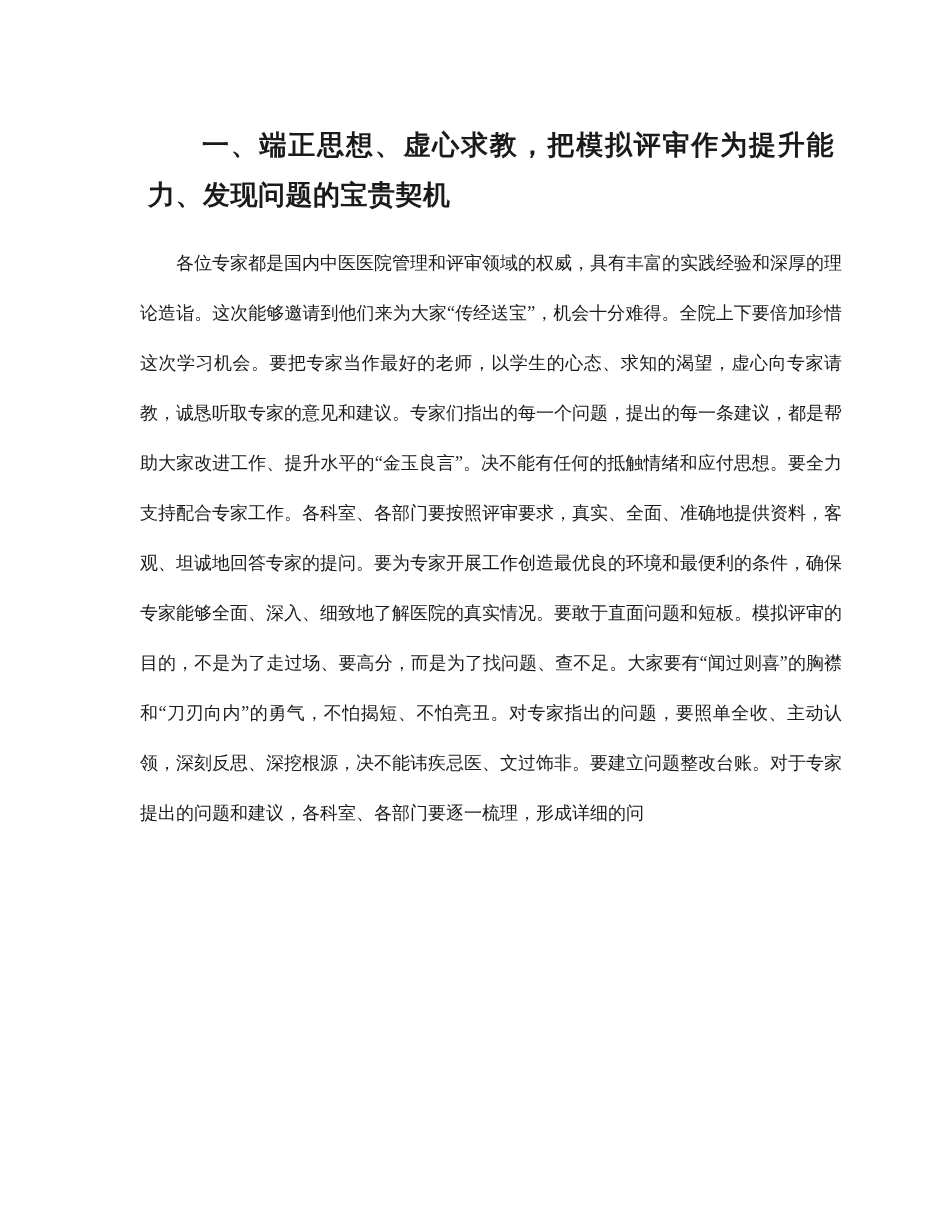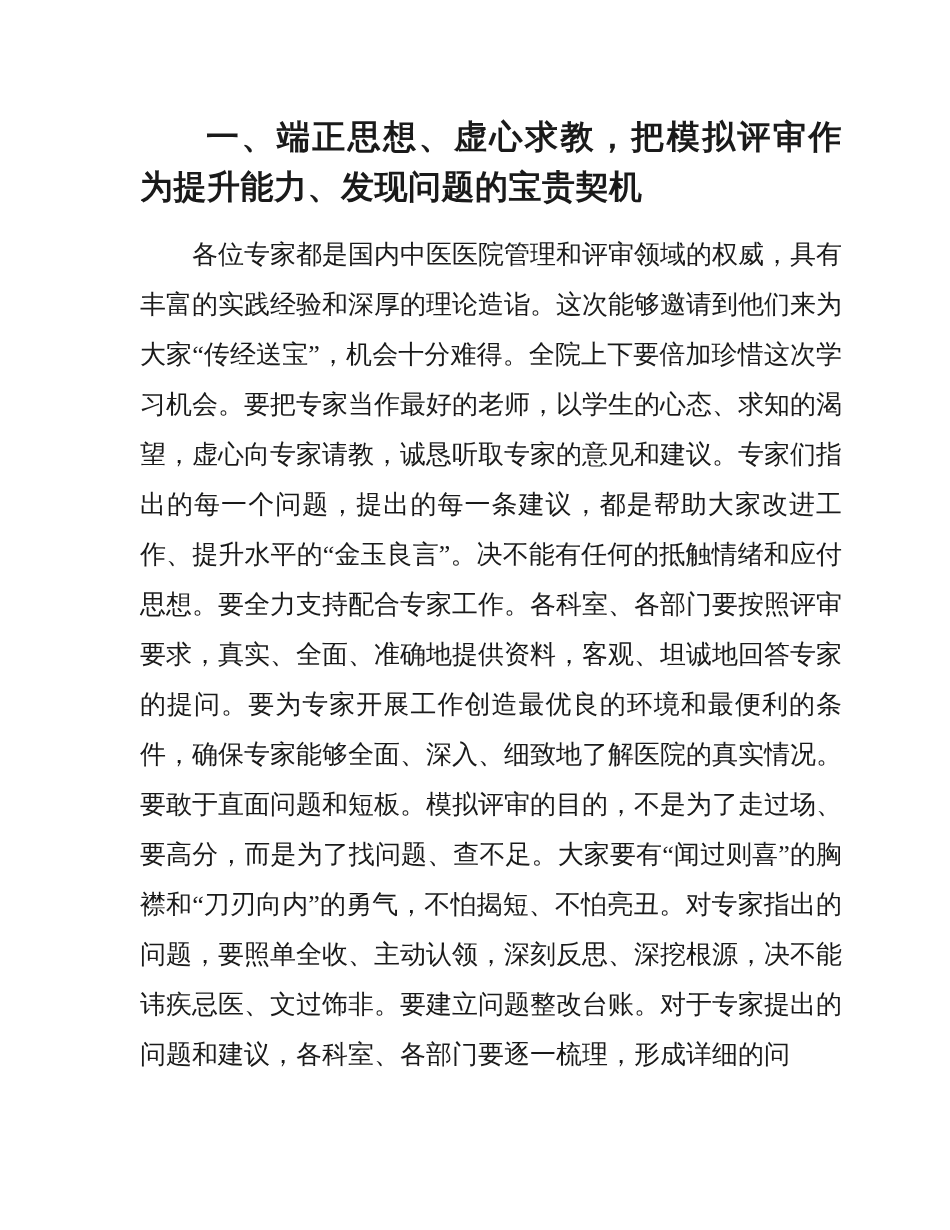--- a/index.html
+++ b/index.html
@@ -11,36 +11,36 @@
     position: relative;
     width: 950px;
     height: 1230px;
     box-sizing: border-box;
     background: #ffffff;
     padding: 112px 108px 0 140px;
     overflow: hidden;
     color: #1a1a1a;
   }
   .doc-heading {
-    margin: 0;
+    margin: 8px;
     font-family: "Liberation Sans", "DejaVu Sans", sans-serif;
     font-weight: 700;
-    font-size: 33px;
+    font-size: 27px;
     line-height: 50px;
     color: #1a1a1a;
     text-indent: 2em;
     text-align: justify;
     text-justify: inter-character;
     letter-spacing: 0.5px;
   }
   .doc-paragraph {
     margin: 18px 0 0 0;
     font-family: "Liberation Serif", "DejaVu Serif", serif;
     font-weight: 400;
-    font-size: 26px;
+    font-size: 18px;
     line-height: 50px;
     color: #1a1a1a;
     text-indent: 2em;
     text-align: justify;
     text-justify: inter-character;
   }
 </style>
 </head>
 <body>
 

